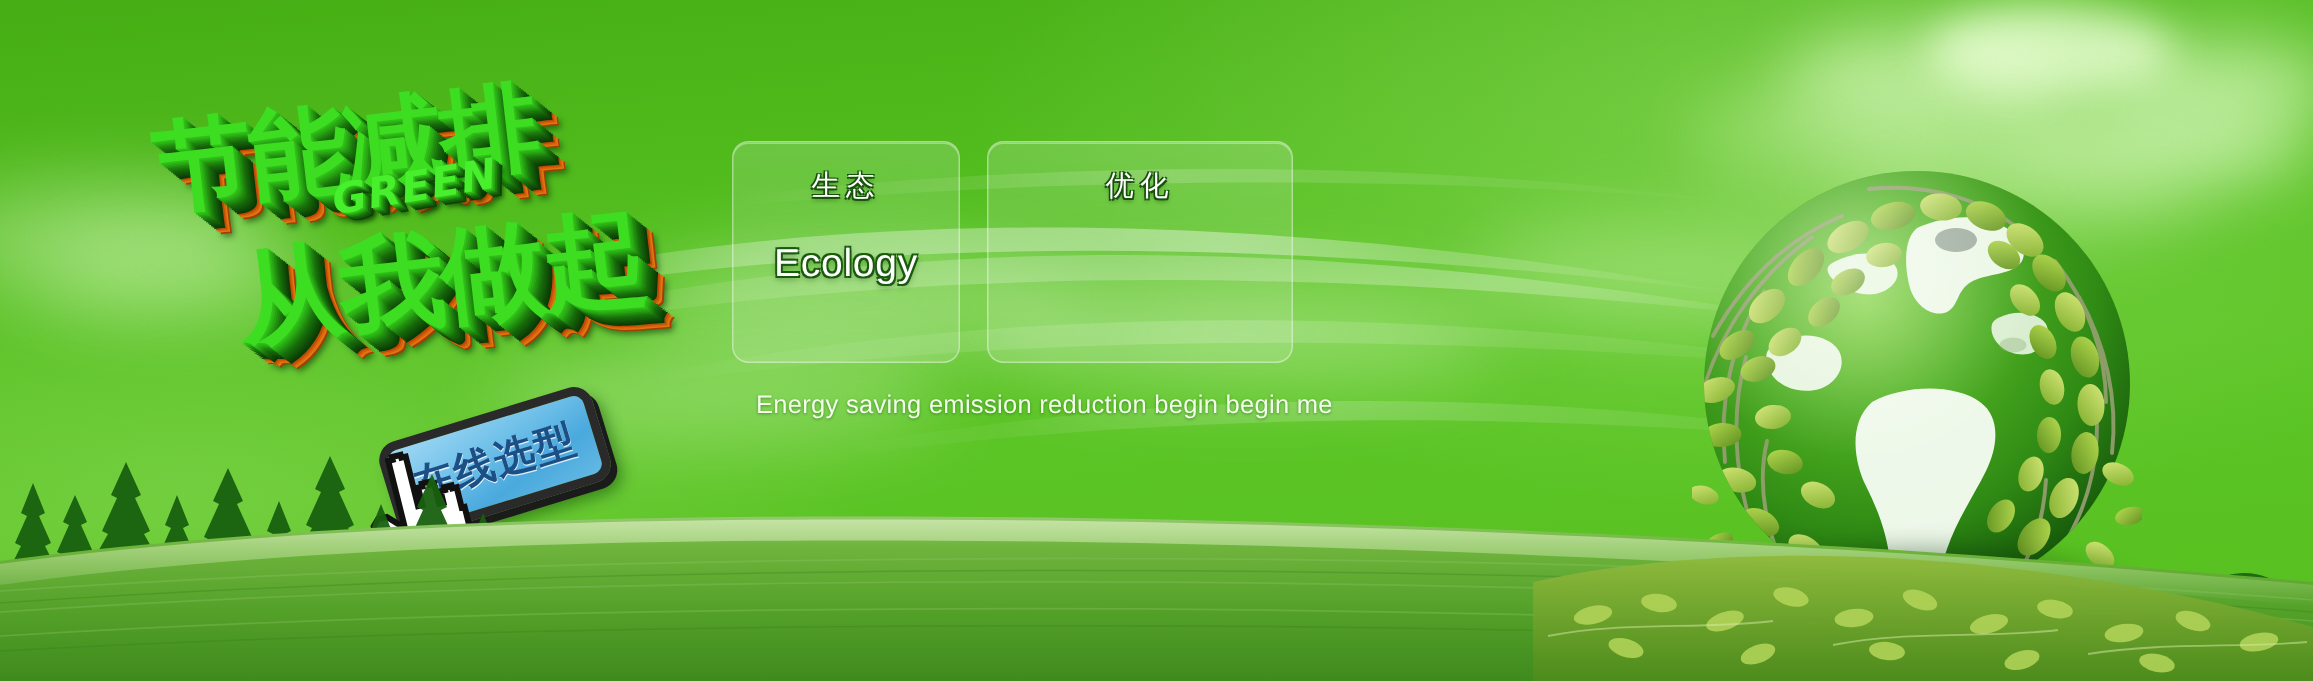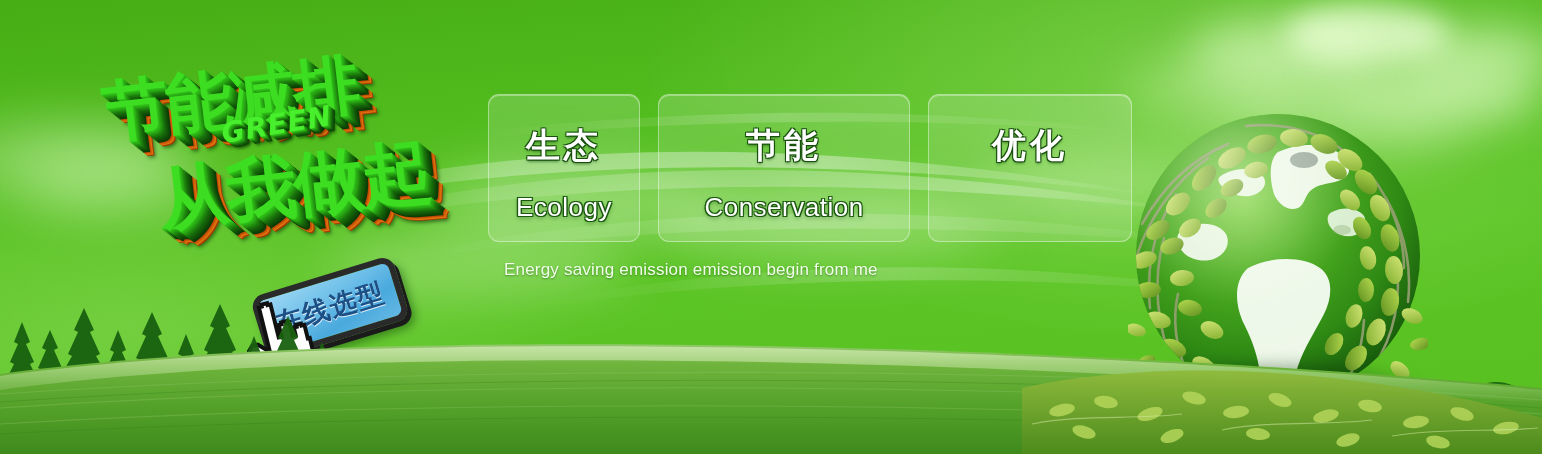--- a/index.html
+++ b/index.html
@@ -85,23 +85,23 @@
   
   #cards { position:absolute; left:488px; top:94px; height:148px; display:flex; gap:18px; }
   .card {
     position:relative; height:148px; border-radius:11px;
     background:linear-gradient(180deg, rgba(255,255,255,.17) 0%, rgba(255,255,255,.10) 48%, rgba(255,255,255,.15) 100%);
     border:1px solid rgba(255,255,255,.40);
     display:flex; flex-direction:column; align-items:center;
     box-shadow: inset 0 1px 0 rgba(255,255,255,.35);
   }
   .card-cn {
-    margin-top:28px;
+    margin-top:16px;
     font-family:"DejaVu Sans","Liberation Sans",sans-serif;
-    font-size:34px; font-weight:bold; color:#ffffff; letter-spacing:4px;
+    font-size:19px; font-weight:normal; color:#ffffff; letter-spacing:4px;
     text-shadow: -1px -1px 0 #17500d, 1px -1px 0 #17500d, -1px 1px 0 #17500d,
                  1px 1px 0 #17500d, 0 2px 3px rgba(0,50,0,.55);
   }
   .card-en {
     margin-top:23px;
     font-size:26px; font-weight:normal; color:#ffffff; letter-spacing:.5px;
     text-shadow: -1.2px -1.2px 0 #1a5a0e, 1.2px -1.2px 0 #1a5a0e, -1.2px 1.2px 0 #1a5a0e,
                  1.2px 1.2px 0 #1a5a0e, 0 2px 4px rgba(0,50,0,.5);
   }
   #tagline {
@@ -192,30 +192,26 @@
                L30,80 L30,74 L22,66 L14,58 L10,54 L10,48 L14,44 L20,44
                L26,50 L30,54 Z" fill="#ffffff" stroke="#111111" stroke-width="4" stroke-linejoin="miter"></path>
     </g>
   </svg>
 
   <div id="cards">
     <div class="card" style="width:152px;">
       <div class="card-cn">生态</div>
       <div class="card-en">Ecology</div>
     </div>
-    <div class="card" style="width:252px;">
-      <div class="card-cn">节能</div>
-      <div class="card-en">Conservation</div>
-    </div>
     <div class="card" style="width:204px;">
       <div class="card-cn">优化</div>
     </div>
   </div>
 
-  <div id="tagline">Energy saving emission emission begin from me</div>
+  <div id="tagline">Energy saving emission reduction begin begin me</div>
 
   <div id="globe-wrap">
     <div id="globe-shadow"></div>
     <svg viewBox="0 0 300 300" width="300" height="300">
       <defs>
         <radialGradient id="sphere" cx="38%" cy="30%" r="76%">
           <stop offset="0" stop-color="#7fd23c"></stop>
           <stop offset="0.35" stop-color="#4fb022"></stop>
           <stop offset="0.72" stop-color="#2f8a14"></stop>
           <stop offset="1" stop-color="#14550a"></stop>

